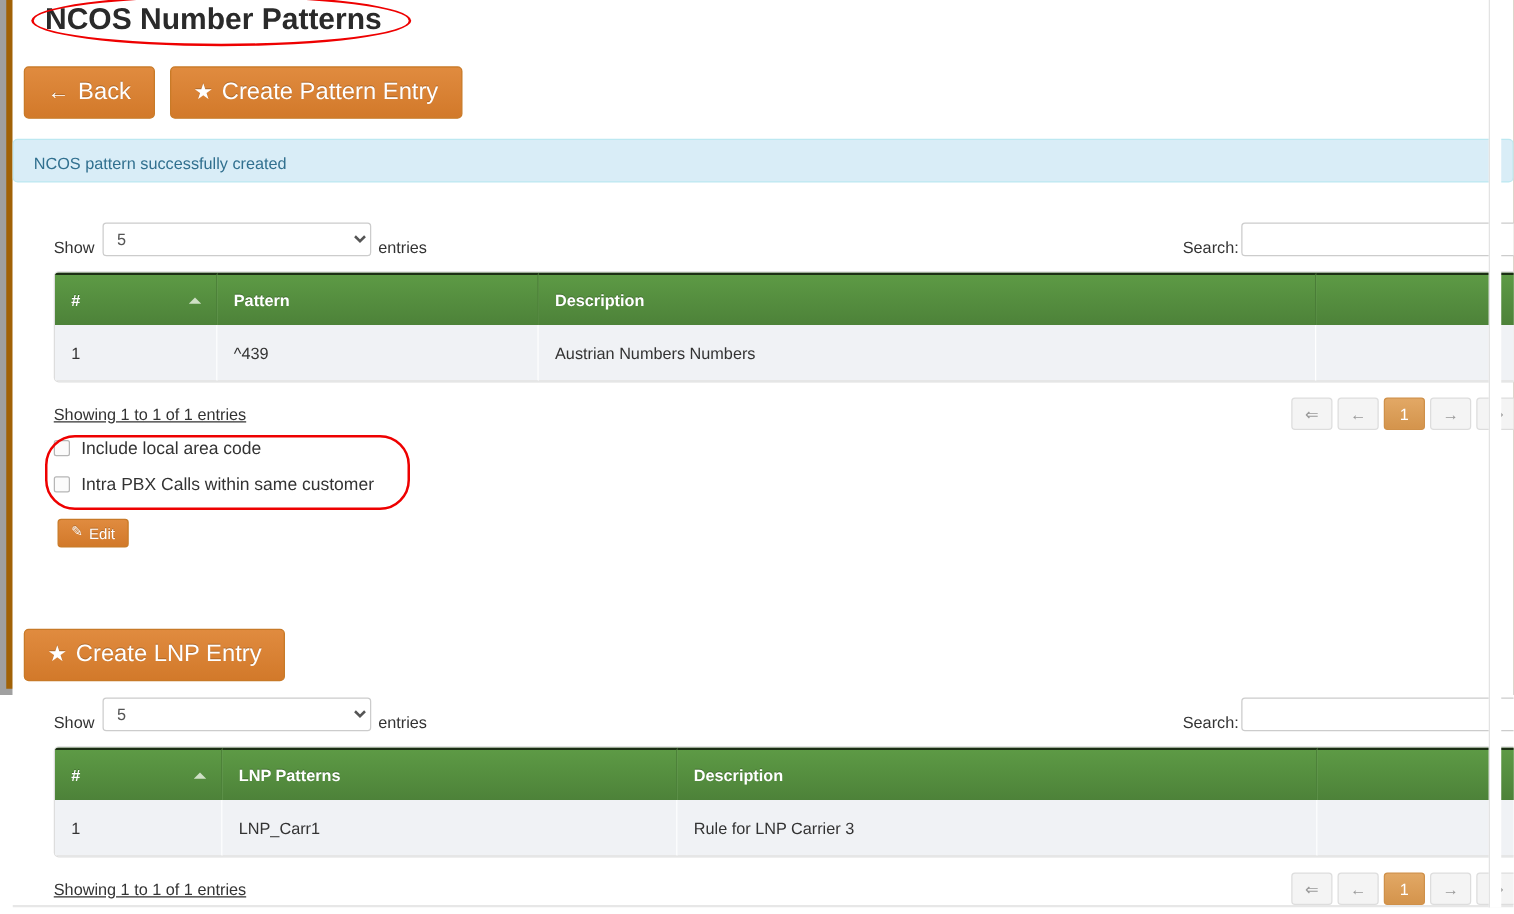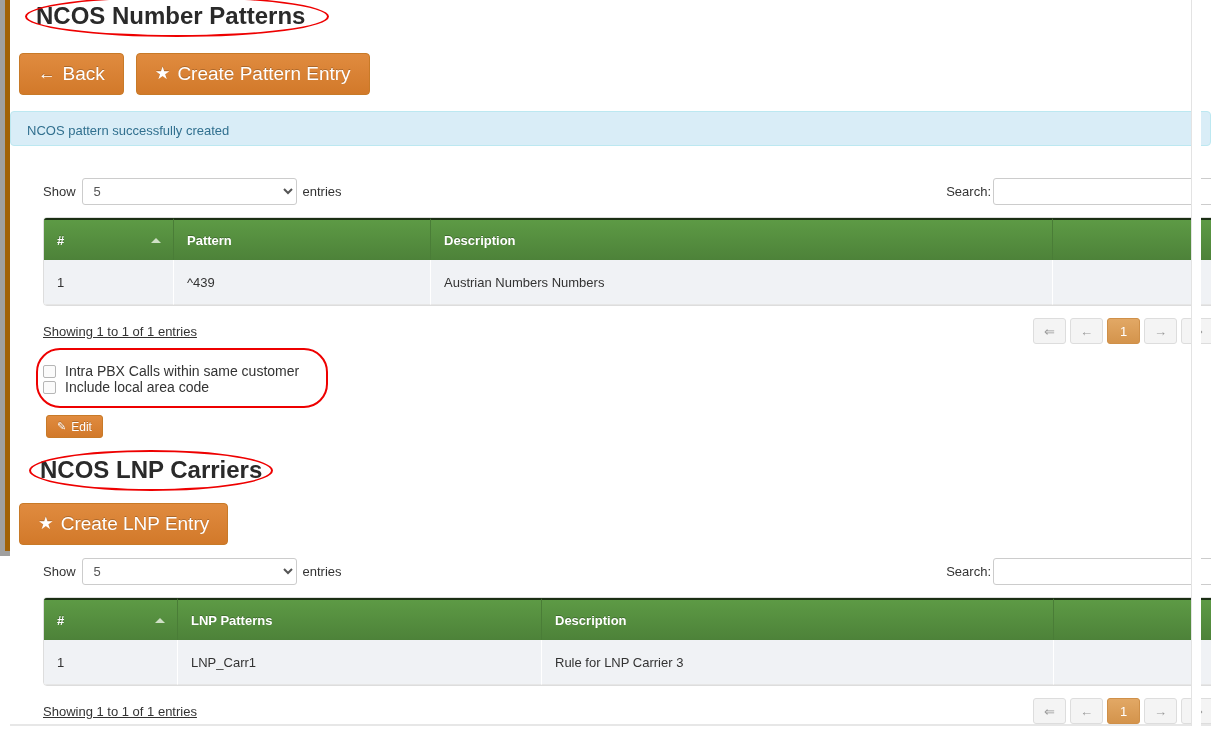--- a/index.html
+++ b/index.html
@@ -102,21 +102,21 @@
   
   .dt-top {
     display: flex;
     align-items: center;
     justify-content: space-between;
     font-size: 13px;
     color: #333;
   }
   .dt-length, .dt-filter {
     display: flex;
-    align-items: center;
+    align-items: flex-end;
     gap: 6px;
     color: #333;
     font-size: 13px;
   }
   select.dt-select {
     box-sizing: border-box;
     width: 215px;
     height: 27px;
     font-size: 13px;
     color: #555;
@@ -329,42 +329,36 @@
           <span class="pg-btn">⇐</span>
           <span class="pg-btn">←</span>
           <span class="pg-btn active">1</span>
           <span class="pg-btn">→</span>
           <span class="pg-btn">⇒</span>
         </div>
       </div>
     </div>
 
     <div style="position:absolute; left:33px; top:350px; width:300px;">
+      <div class="check-row">
+        <span class="cbox"></span>
+        <span>Include local area code</span>
+      </div>
       <div class="check-row" style="margin-top:13px;">
         <span class="cbox"></span>
         <span>Intra PBX Calls within same customer</span>
-      </div>
-      <div class="check-row">
-        <span class="cbox"></span>
-        <span>Include local area code</span>
       </div>
     </div>
     <span class="annot-rrect" style="left:26px; top:348px; width:288px; height:56px;"></span>
 
     <button class="btn btn-xs" style="position:absolute; left:36px; top:415px;">
       <span class="glyph">✎</span>
       <span>Edit</span>
     </button>
 
-    <div style="position:absolute; left:30px; top:458px;">
-      <div class="h-wrap">
-        <h1 class="page-title">NCOS LNP Carriers</h1>
-        <span class="annot-ellipse" style="left:-11px; top:-8px; width:240px; height:37px;"></span>
-      </div>
-    </div>
 
     <div style="position:absolute; left:9px; top:503px;">
       <button class="btn btn-lg">
         <span class="glyph">★</span>
         <span>Create LNP Entry</span>
       </button>
     </div>
 
     <div style="position:absolute; left:33px; top:558px; width:1171px;">
       <div class="dt-top">

